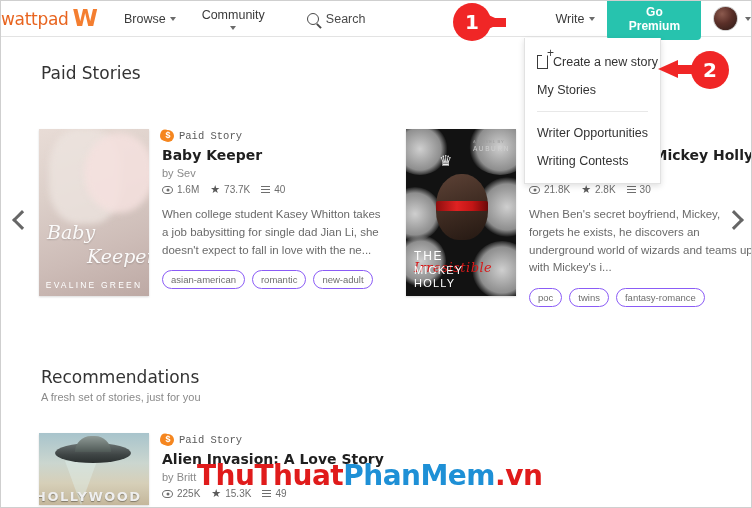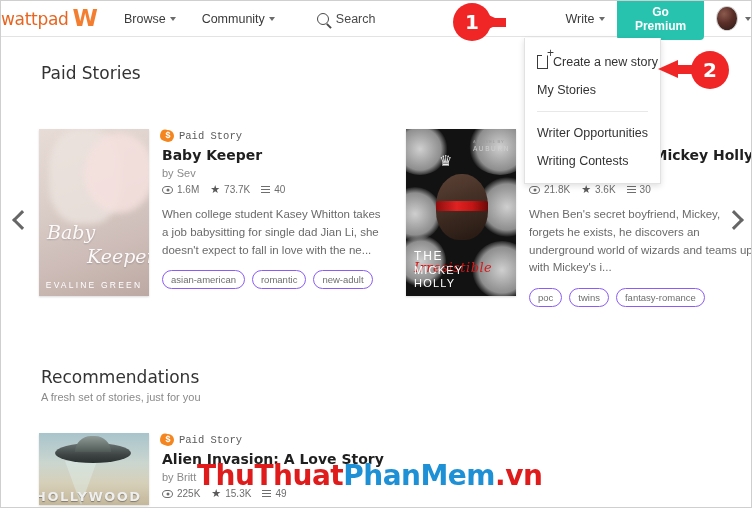--- a/index.html
+++ b/index.html
@@ -307,21 +307,21 @@
     <div class="logo-wrap">
       <span class="logo-text">wattpad</span>
       <span class="logo-w">W</span>
     </div>
 
     <div class="nav-item" style="margin-left:26px;">
       <span>Browse</span>
       <span class="caret"></span>
     </div>
 
-    <div class="nav-item" style="margin-left:26px;">
+    <div class="nav-item" style="margin-left:26px;flex-direction:column;">
       <span>Community</span>
       <span class="caret"></span>
     </div>
 
     <div class="search-box" style="margin-left:42px;">
       <span class="mag"></span>
       <span class="search-label">Search</span>
     </div>
 
     <div class="write-item" style="margin-left:190px;">
@@ -427,21 +427,21 @@
       </div>
       <div class="story-title">The Irresistible Mickey Holly</div>
       <div class="author">by Auburn</div>
       <div class="stats">
         <span class="stat">
           <span class="eye"></span>
           <span>21.8K</span>
         </span>
         <span class="stat">
           <span class="star">★</span>
-          <span>3.6K</span>
+          <span>2.8K</span>
         </span>
         <span class="stat">
           <span class="listicon">
               <i></i>
               <i></i>
               <i></i>
             </span>
           <span>30</span>
         </span>
       </div>

